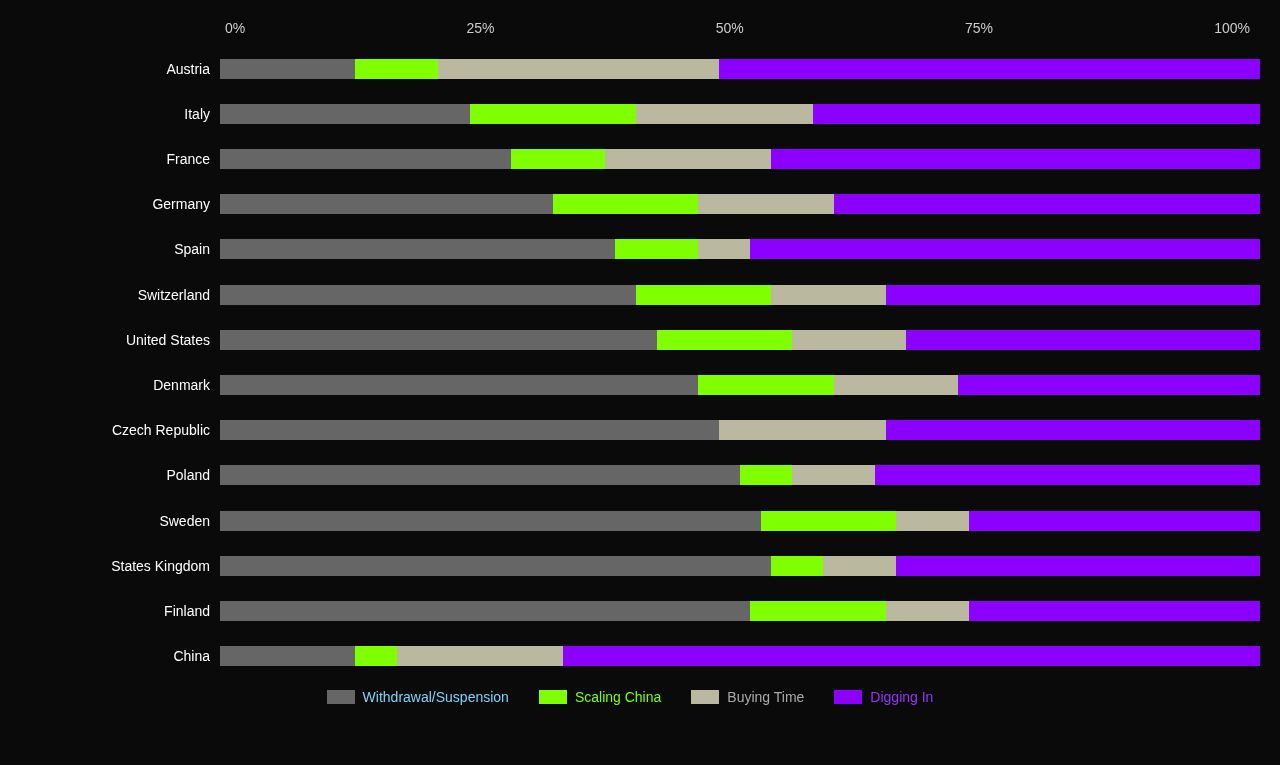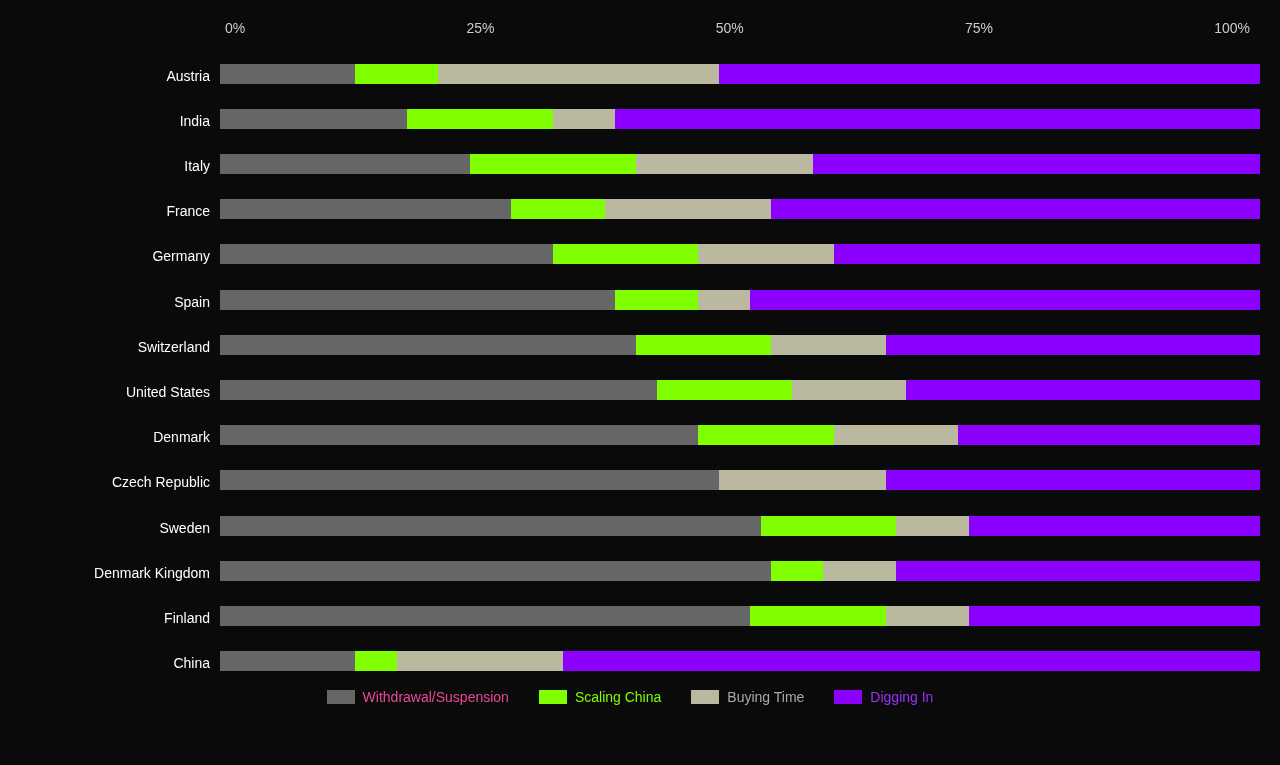--- a/index.html
+++ b/index.html
@@ -30,21 +30,21 @@
       font-size: 14px;
     }
     .chart-rows {
       flex: 1;
       display: flex;
       flex-direction: column;
       justify-content: space-around;
     }
     .chart-row {
       display: flex;
-      align-items: flex-end;
+      align-items: center;
       height: 30px;
     }
     .row-label {
       width: 220px;
       text-align: right;
       padding-right: 10px;
       font-size: 14px;
       color: #fff;
       flex-shrink: 0;
     }
@@ -68,21 +68,21 @@
     }
     .legend-item {
       display: flex;
       align-items: center;
       gap: 8px;
     }
     .legend-swatch {
       width: 28px;
       height: 14px;
     }
-    .legend-label-withdrawal { color: #ec4899; }
+    .legend-label-withdrawal { color: #7dd3fc; }
     .legend-label-scaling { color: #7fff00; }
     .legend-label-buying { color: #aaa; }
     .legend-label-digging { color: #9b30ff; }
   </style>
 </head>
 <body>
 
 <div class="chart-container">
   <div class="x-axis">
   <span class="x-axis-label">0%</span>
@@ -95,29 +95,20 @@
   <div class="chart-row">
         <div class="row-label">Austria</div>
         <div class="bar-container">
           <div class="seg-withdrawal" style="width: 13%;"></div>
           <div class="seg-scaling" style="width: 8%;"></div>
           <div class="seg-buying" style="width: 27%;"></div>
           <div class="seg-digging" style="width: 52%;"></div>
         </div>
       </div>
       <div class="chart-row">
-        <div class="row-label">India</div>
-        <div class="bar-container">
-          <div class="seg-withdrawal" style="width: 18%;"></div>
-          <div class="seg-scaling" style="width: 14%;"></div>
-          <div class="seg-buying" style="width: 6%;"></div>
-          <div class="seg-digging" style="width: 62%;"></div>
-        </div>
-      </div>
-      <div class="chart-row">
         <div class="row-label">Italy</div>
         <div class="bar-container">
           <div class="seg-withdrawal" style="width: 24%;"></div>
           <div class="seg-scaling" style="width: 16%;"></div>
           <div class="seg-buying" style="width: 17%;"></div>
           <div class="seg-digging" style="width: 43%;"></div>
         </div>
       </div>
       <div class="chart-row">
         <div class="row-label">France</div>
@@ -175,30 +166,39 @@
       </div>
       <div class="chart-row">
         <div class="row-label">Czech Republic</div>
         <div class="bar-container">
           <div class="seg-withdrawal" style="width: 48%;"></div>
           <div class="seg-buying" style="width: 16%;"></div>
           <div class="seg-digging" style="width: 36%;"></div>
         </div>
       </div>
       <div class="chart-row">
+        <div class="row-label">Poland</div>
+        <div class="bar-container">
+          <div class="seg-withdrawal" style="width: 50%;"></div>
+          <div class="seg-scaling" style="width: 5%;"></div>
+          <div class="seg-buying" style="width: 8%;"></div>
+          <div class="seg-digging" style="width: 37%;"></div>
+        </div>
+      </div>
+      <div class="chart-row">
         <div class="row-label">Sweden</div>
         <div class="bar-container">
           <div class="seg-withdrawal" style="width: 52%;"></div>
           <div class="seg-scaling" style="width: 13%;"></div>
           <div class="seg-buying" style="width: 7%;"></div>
           <div class="seg-digging" style="width: 28%;"></div>
         </div>
       </div>
       <div class="chart-row">
-        <div class="row-label">Denmark Kingdom</div>
+        <div class="row-label">States Kingdom</div>
         <div class="bar-container">
           <div class="seg-withdrawal" style="width: 53%;"></div>
           <div class="seg-scaling" style="width: 5%;"></div>
           <div class="seg-buying" style="width: 7%;"></div>
           <div class="seg-digging" style="width: 35%;"></div>
         </div>
       </div>
       <div class="chart-row">
         <div class="row-label">Finland</div>
         <div class="bar-container">

